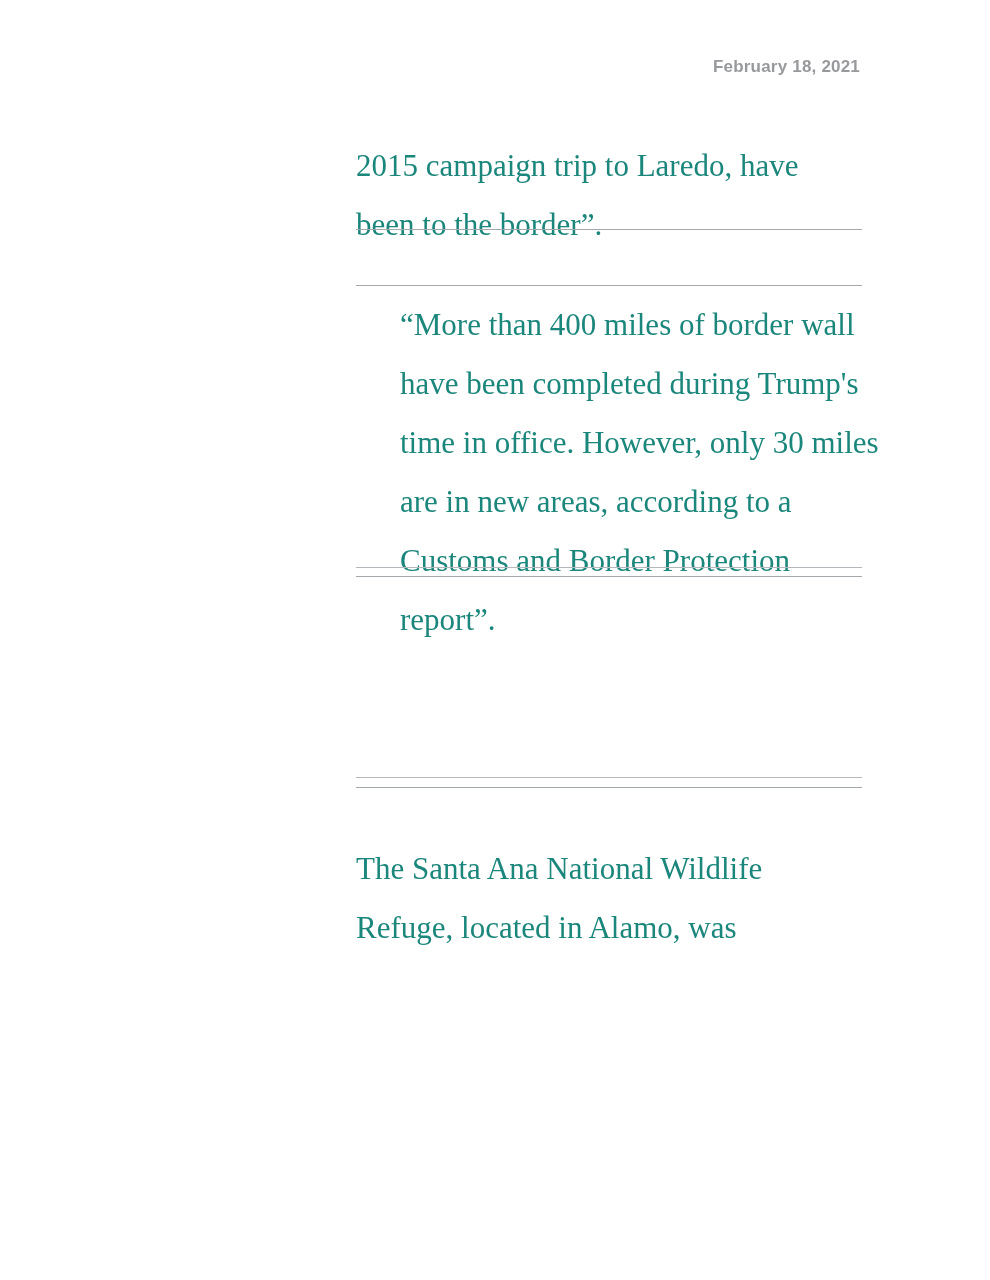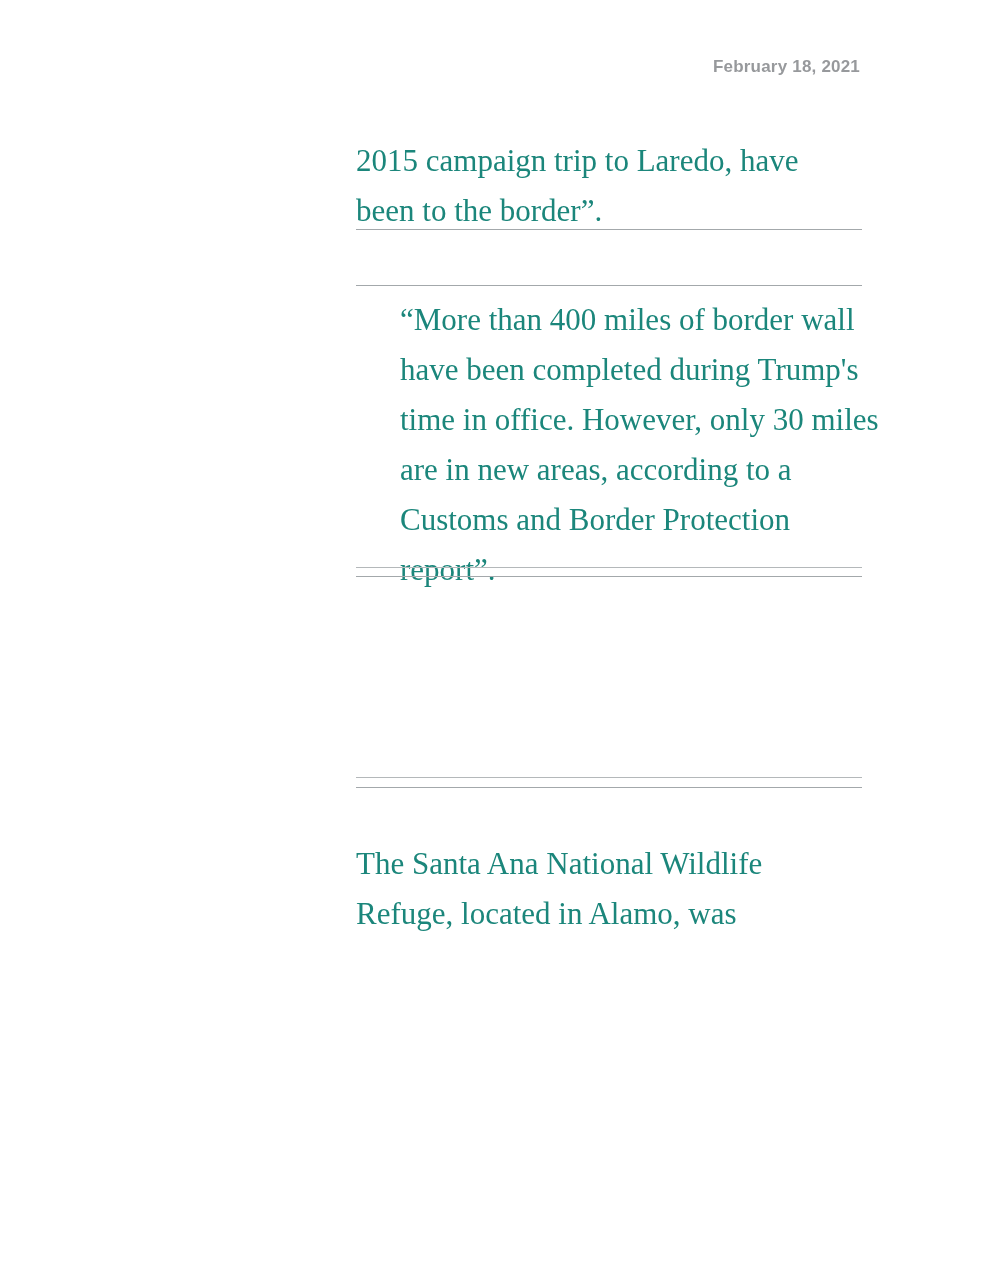--- a/index.html
+++ b/index.html
@@ -25,21 +25,21 @@
     font-weight:bold;
     letter-spacing:0.2px;
     color:var(--meta);
   }
   .para{
     position:absolute;
     left:356px;
     width:506px;
     margin:0;
     font-size:31px;
-    line-height:50px;
+    line-height:59px;
     color:var(--accent);
     white-space:pre-line;
   }
   .para-1{top:136px;}
   .para-2{top:295px;margin-left:44px;}
   .para-3{top:584px;}
   .para-4{top:795px;margin-top:44px;}
   .rule{
     position:absolute;
     left:356px;

